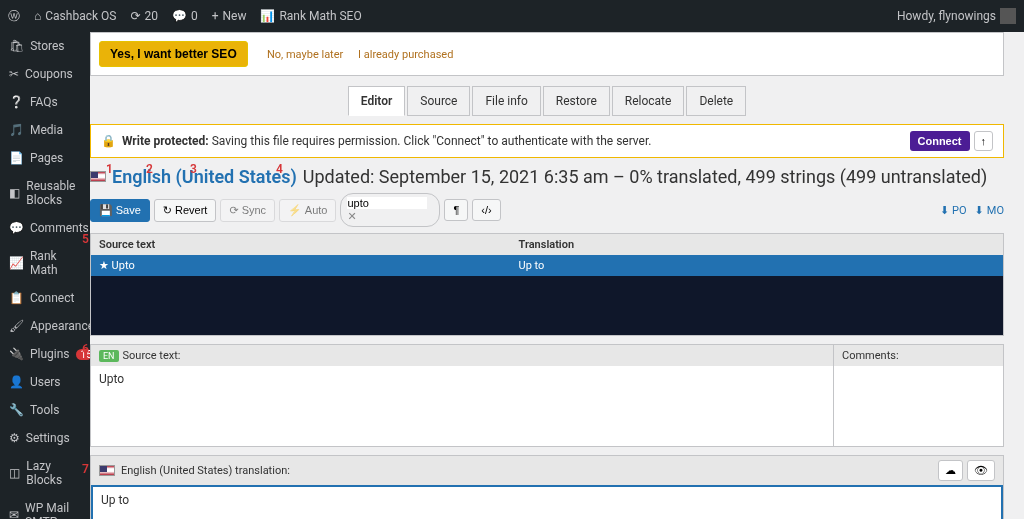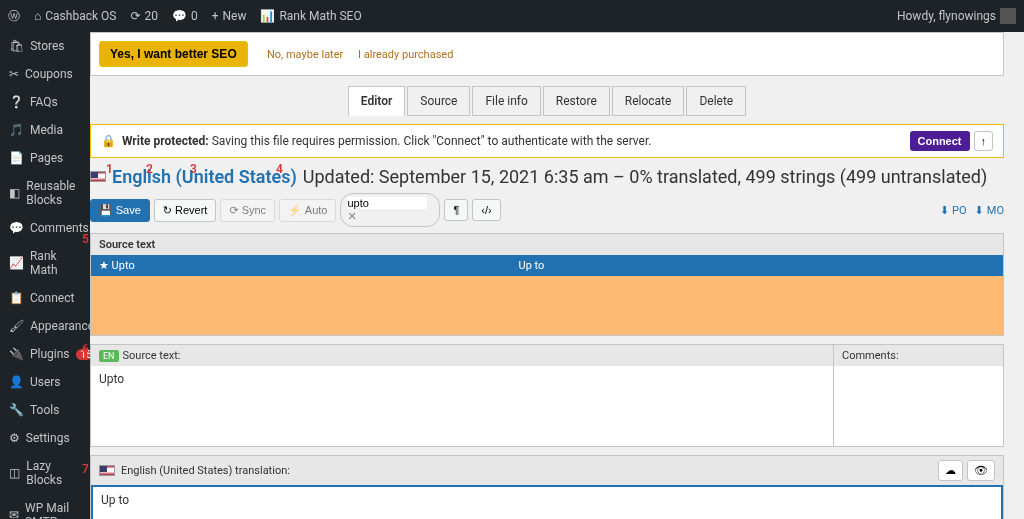--- a/index.html
+++ b/index.html
@@ -42,21 +42,21 @@
 .toolbar-right { margin-left: auto; display: flex; gap: 8px; font-size: 11px; color: #2271b1; align-items: center; }
 .toolbar-right a { cursor: pointer; display: flex; gap: 3px; }
 .grid { border: 1px solid #c3c4c7; }
 .grid-head { display: flex; background: #e7e7e7; font-size: 11px; font-weight: 600; }
 .grid-head div { padding: 4px 8px; }
 .grid-row { display: flex; font-size: 11px; background: #2271b1; color: #fff; }
 .grid-row.selected { background: #2271b1; }
 .grid-row div { padding: 4px 8px; }
 .col-src { flex: 0 0 46%; }
 .col-trans { flex: 1; }
-.grid-body { height: 80px; background: #fdba74; overflow-y: auto; }
+.grid-body { height: 80px; background: #0f172a; overflow-y: auto; }
 .panel { border: 1px solid #c3c4c7; margin-top: 8px; }
 .panel-head { background: #e7e7e7; padding: 4px 8px; font-size: 11px; display: flex; align-items: center; gap: 4px; }
 .panel-body { background: #fff; min-height: 80px; padding: 6px 8px; font-size: 12px; }
 .panel-body.editable { border: 2px solid #2271b1; outline: none; }
 .panel-row { display: flex; }
 .panel-main { flex: 1; }
 .panel-comments { width: 170px; border-left: 1px solid #c3c4c7; }
 .panel-lang-head { display: flex; align-items: center; gap: 6px; }
 .panel-head-icons { margin-left: auto; display: flex; gap: 4px; }
 .pill-tag { background: #5cb85c; color: #fff; font-size: 9px; padding: 1px 4px; border-radius: 2px; }
@@ -177,20 +177,21 @@
         <a>
             <span>⬇</span>
             <span>MO</span>
           </a>
       </div>
     </div>
 
     <div class="grid">
       <div class="grid-head">
         <div class="col-src">Source text</div>
+        <div class="col-trans">Translation</div>
       </div>
       <div class="grid-body">
         <div class="grid-row selected">
           <div class="col-src"><span>★</span> <span>Upto</span></div>
           <div class="col-trans">Up to</div>
         </div>
       </div>
     </div>
 
     <div class="panel panel-row" style="display:flex">

